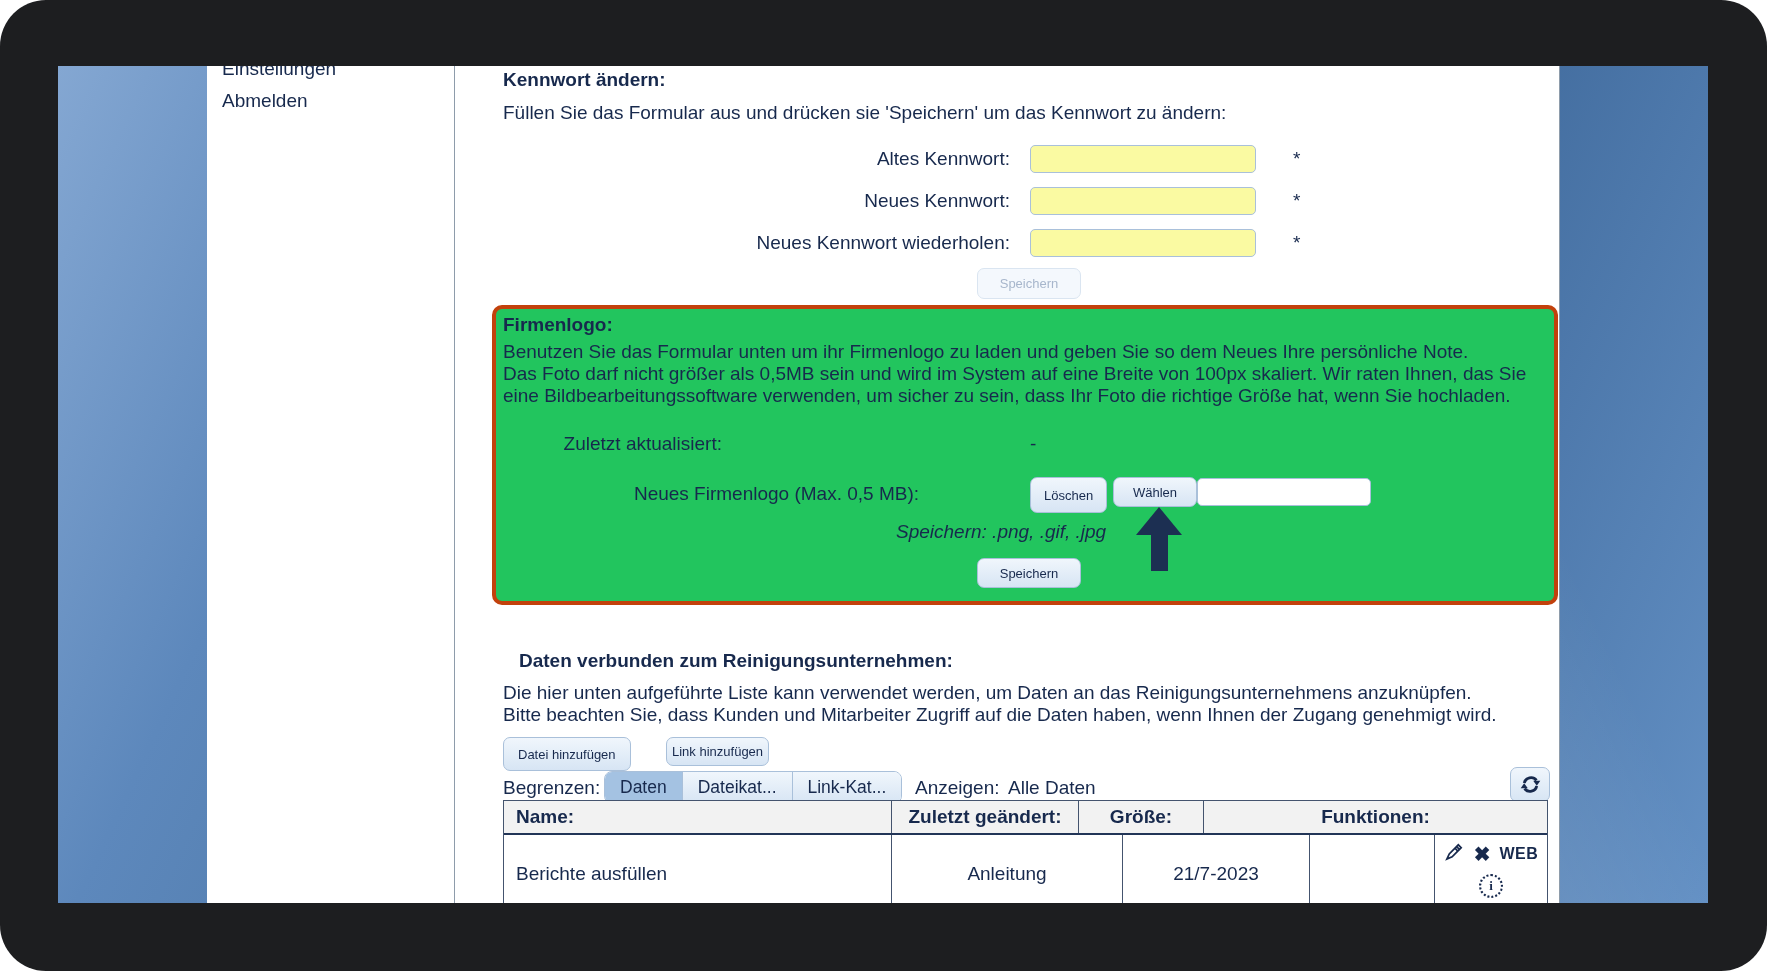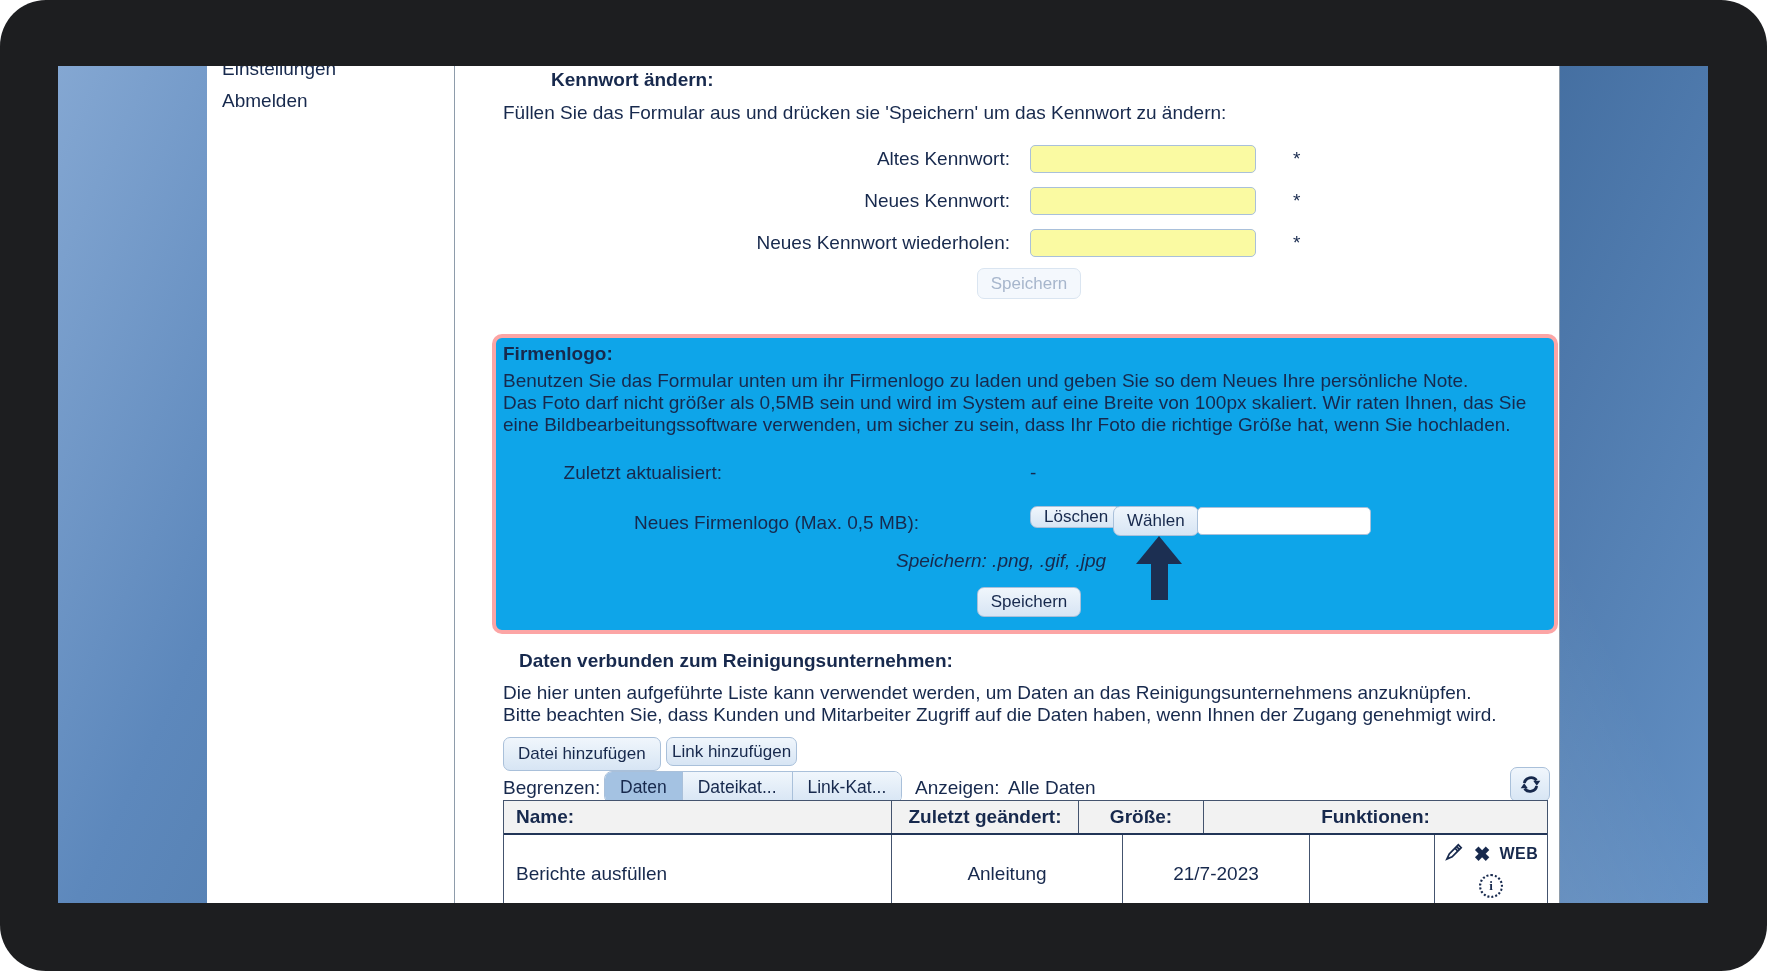--- a/index.html
+++ b/index.html
@@ -16,43 +16,43 @@
 
   .sidebar{position:absolute;left:149px;top:0;width:248px;height:100%;background:#fff;border-right:1px solid #8e9cab;box-sizing:border-box;}
   .side-item{position:absolute;left:15px;}
   #side-0{top:-8px;}
   #side-1{top:24px;}
 
   .main{position:absolute;left:397px;top:0;width:1105px;height:100%;background:#fff;border-right:1px solid #8e9cab;box-sizing:border-box;}
 
   .btn{display:flex;align-items:center;justify-content:center;cursor:pointer;
        background:linear-gradient(#f0f6fc,#d7e5f4);border:1.5px solid #a9c0da;border-radius:7px;
-       color:#17294d;font-size:17px;box-sizing:border-box;white-space:nowrap;}
+       color:#17294d;font-size:13px;box-sizing:border-box;white-space:nowrap;}
   .btn-disabled{background:#f4f8fd;border-color:#dae5f1;color:#a7b6cc;cursor:default;}
 
   
-  .pw-title{left:48px;top:3px;margin-left:48px;}
+  .pw-title{left:48px;top:3px;}
   .pw-instr{left:48px;top:36px;}
   .pw-row{left:0;width:900px;height:30px;}
   .pw-row-0{top:78px}.pw-row-1{top:120px}.pw-row-2{top:162px}
   .pw-label{left:0;top:0;width:555px;text-align:right;line-height:30px;}
   .pw-input{left:575px;top:1px;width:226px;height:28px;background:#fafaa2;border:1.5px solid #a9c0da;border-radius:5px;box-sizing:border-box;padding:0 8px;font-size:17px;color:#17294d;outline:none;}
   .pw-star{left:838px;top:0;line-height:30px;}
   .pw-save{left:522px;top:202px;width:104px;height:31px;}
 
   
-  .logo-box{left:37px;top:268px;width:1066px;height:300px;border:4px solid #fca5a5;border-radius:10px;box-sizing:border-box;background:#0ea5e9;}
+  .logo-box{left:37px;top:239px;width:1066px;height:300px;border:4px solid #c2410c;border-radius:10px;box-sizing:border-box;background:#22c55e;}
   .lb-title{left:7px;top:5px;}
   .lb-desc1{left:7px;top:32px;width:1046px;line-height:22px;}
   .lb-desc2{left:7px;top:54px;width:1046px;line-height:22px;}
   .lb-lu-label{left:0;top:124px;width:226px;text-align:right;}
   .lb-lu-value{left:534px;top:124px;}
   .lb-nl-label{left:0;top:174px;width:423px;text-align:right;}
-  .lb-del{left:534px;top:168px;height:22px;padding:0 13px;}
-  .lb-choose{left:617px;top:168px;height:30px;padding:0 13px;}
+  .lb-del{left:534px;top:168px;height:36px;padding:0 13px;}
+  .lb-choose{left:617px;top:168px;height:30px;padding:0 19px;}
   .lb-file{left:701px;top:169px;width:174px;height:28px;background:#fff;border:1.5px solid #a9c0da;border-radius:5px;box-sizing:border-box;padding:0 8px;font-size:17px;color:#17294d;outline:none;}
   .lb-note{left:400px;top:212px;}
   .lb-arrow{left:640px;top:198px;width:46px;}
   .arrow-head{width:0;height:0;border-left:23px solid transparent;border-right:23px solid transparent;border-bottom:28px solid #1c2f52;}
   .arrow-stem{width:17px;height:36px;background:#1c2f52;margin:0 auto;}
   .lb-save{left:481px;top:249px;width:104px;height:30px;}
 
   
   .dt-title{left:48px;top:584px;margin-left:16px;}
   .dt-desc{left:48px;top:616px;width:1005px;line-height:22px;}

